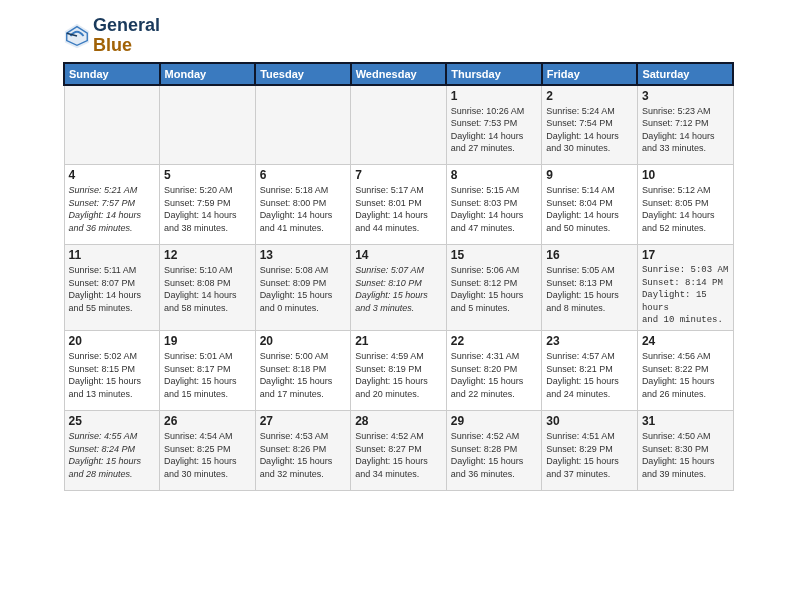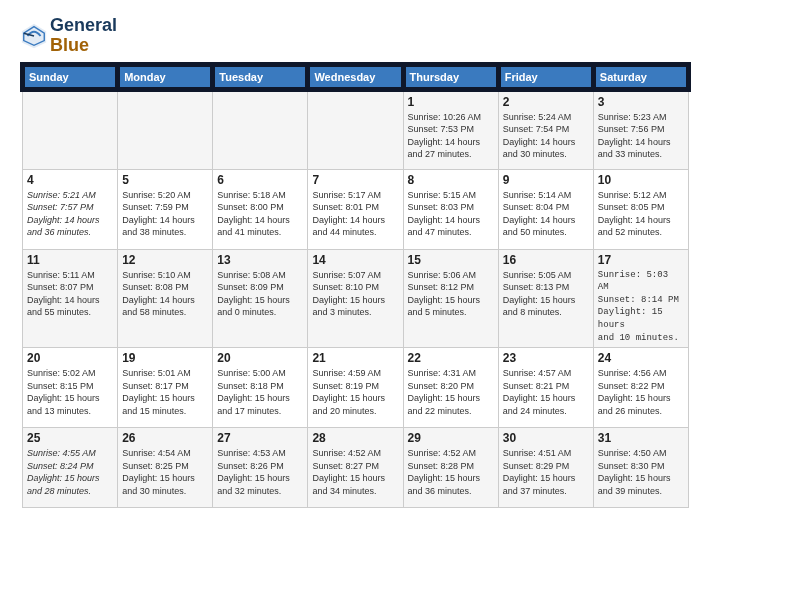--- a/index.html
+++ b/index.html
@@ -7,20 +7,21 @@
       font-family: Arial, sans-serif;
       background: #fff;
       width: 792px;
       height: 612px;
       overflow: hidden;
     }
     .page {
       width: 711px;
       height: 612px;
       padding: 16px 20px 10px 20px;
+      margin-left: 43px;
     }
     .header {
       display: flex;
       justify-content: space-between;
       align-items: flex-start;
       margin-bottom: 6px;
     }
     .logo {
       display: flex;
       align-items: center;
@@ -56,21 +57,21 @@
       border-collapse: collapse;
       table-layout: fixed;
     }
     thead tr th {
       background-color: #3a7abf;
       color: #fff;
       font-size: 11px;
       font-weight: bold;
       padding: 4px 4px;
       text-align: left;
-      border: 5px solid #0f172a;
+      border: 2px solid #0f172a;
     }
     tbody tr td {
       vertical-align: top;
       border: 1px solid #ccc;
       padding: 3px 4px;
       font-size: 9px;
       color: #222;
       height: 80px;
       width: 113px;
     }
@@ -147,21 +148,21 @@
           <td>
             <span class="day-number">2</span>
             <div class="cell-content" style="white-space: pre-line;">Sunrise: 5:24 AM
 Sunset: 7:54 PM
 Daylight: 14 hours
 and 30 minutes.</div>
           </td>
           <td>
             <span class="day-number">3</span>
             <div class="cell-content" style="white-space: pre-line;">Sunrise: 5:23 AM
-Sunset: 7:56 PM
+Sunset: 7:12 PM
 Daylight: 14 hours
 and 33 minutes.</div>
           </td>
         </tr>
         <tr>
           <td>
             <span class="day-number">4</span>
             <div class="cell-content" style="white-space: pre-line; font-style: italic;">Sunrise: 5:21 AM
 Sunset: 7:57 PM
 Daylight: 14 hours
@@ -227,21 +228,21 @@
           </td>
           <td>
             <span class="day-number">13</span>
             <div class="cell-content" style="white-space: pre-line;">Sunrise: 5:08 AM
 Sunset: 8:09 PM
 Daylight: 15 hours
 and 0 minutes.</div>
           </td>
           <td>
             <span class="day-number">14</span>
-            <div class="cell-content" style="white-space: pre-line;">Sunrise: 5:07 AM
+            <div class="cell-content" style="white-space: pre-line; font-style: italic;">Sunrise: 5:07 AM
 Sunset: 8:10 PM
 Daylight: 15 hours
 and 3 minutes.</div>
           </td>
           <td>
             <span class="day-number">15</span>
             <div class="cell-content" style="white-space: pre-line;">Sunrise: 5:06 AM
 Sunset: 8:12 PM
 Daylight: 15 hours
 and 5 minutes.</div>

